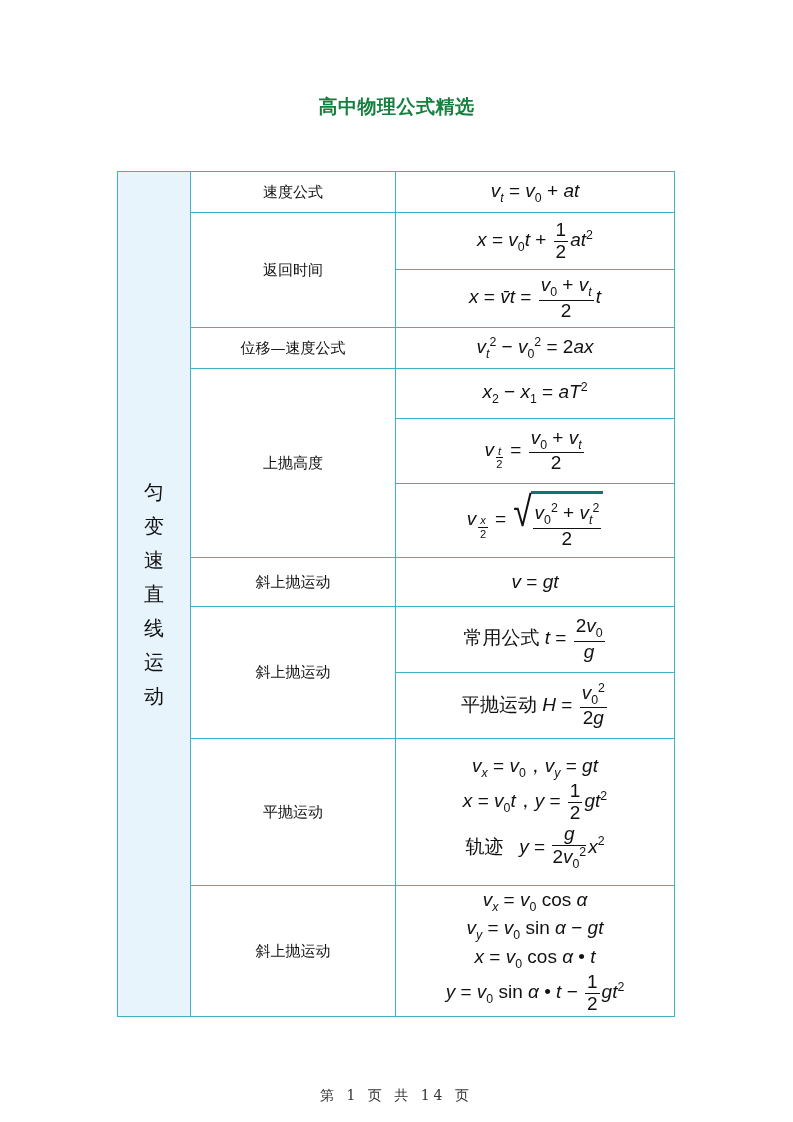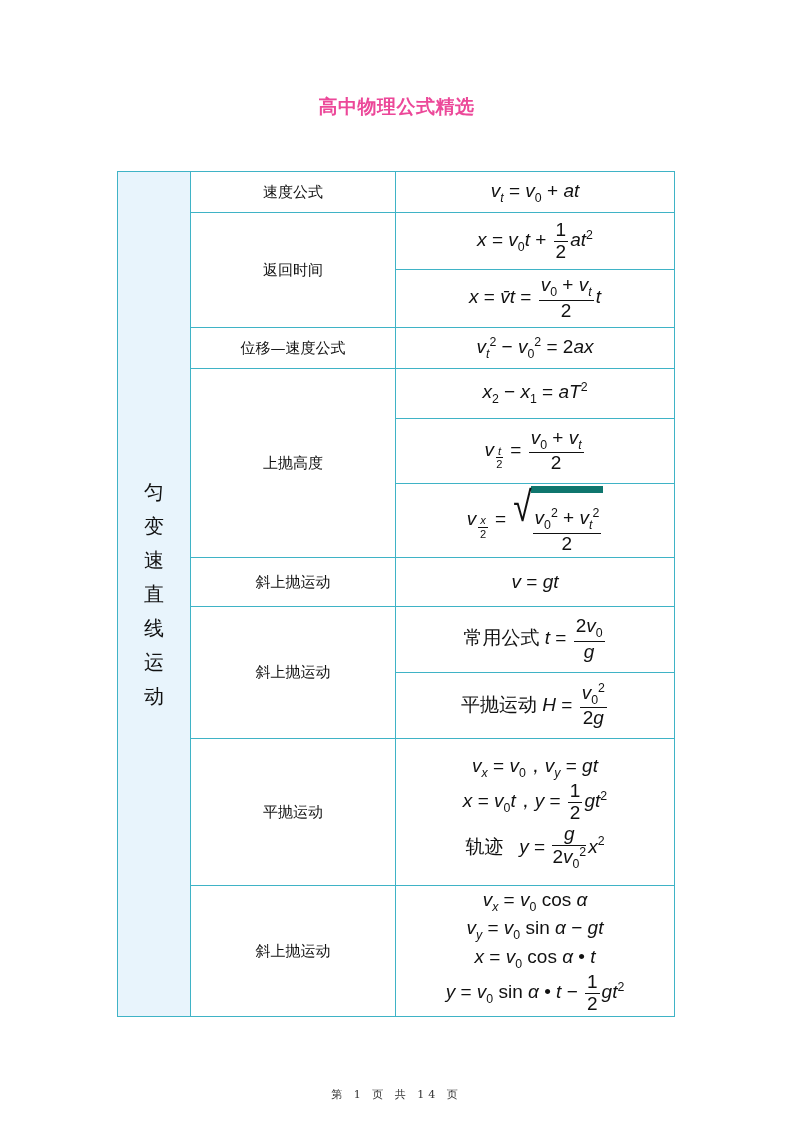--- a/index.html
+++ b/index.html
@@ -1,38 +1,38 @@
 <!DOCTYPE html>
 <html><head>
 <meta charset="utf-8">
 <style>
   html, body { margin: 0; padding: 0; background: #ffffff; }
   body { width: 793px; height: 1122px; position: relative; overflow: hidden;
          font-family: "DejaVu Serif", "Liberation Serif", serif; color: #111; }
   .title { position: absolute; top: 94px; left: 0; width: 793px; text-align: center;
            font-family: "DejaVu Sans", "Liberation Sans", sans-serif; font-weight: bold;
-           font-size: 19px; letter-spacing: 0.5px; color: #ec4899; }
+           font-size: 19px; letter-spacing: 0.5px; color: #15803d; }
   table.ft { position: absolute; left: 117px; top: 171px; width: 558px;
              border-collapse: collapse; table-layout: fixed; }
   table.ft td { border: 1.3px solid #3fb3c6; padding: 0; text-align: center; vertical-align: middle; }
   td.cat { background: #e8f4fc; width: 72px; font-size: 20px; line-height: 34px; }
   td.cat span { display: block; }
   td.name { width: 204px; font-size: 15px; }
   td.f { font-family: Liberation Sans, sans-serif; font-size: 19px; }
   .m i { font-style: italic; }
   .fr { display: inline-flex; flex-direction: column; vertical-align: middle; text-align: center; margin: 0 2px; }
   .fr .n { border-bottom: 1px solid #111; padding: 0 2px; line-height: 1.1; }
   .fr .d { line-height: 1.1; }
   sub, sup { font-size: 0.65em; }
   .sqrt { display: inline-flex; align-items: stretch; vertical-align: middle; }
   .sqrt .rad { font-size: 42px; line-height: 1; transform: scaleX(0.8); margin-right: -4px; }
-  .sqrt .body { border-top: 7px solid #0f766e; padding-top: 14px; }
+  .sqrt .body { border-top: 3px solid #0f766e; padding-top: 8px; }
   .ln { line-height: 1.35; }
   .footer { position: absolute; top: 1087px; left: 0; width: 793px; text-align: center;
-            font-size: 11px; color: #333; letter-spacing: 4px; }
+            font-size: 14px; color: #333; letter-spacing: 4px; }
 </style>
 </head>
 <body>
 
 <div class="title">高中物理公式精选</div>
 
 <table class="ft">
   <tbody>
       <tr style="height:41px">
     <td class="cat" rowspan="12">

